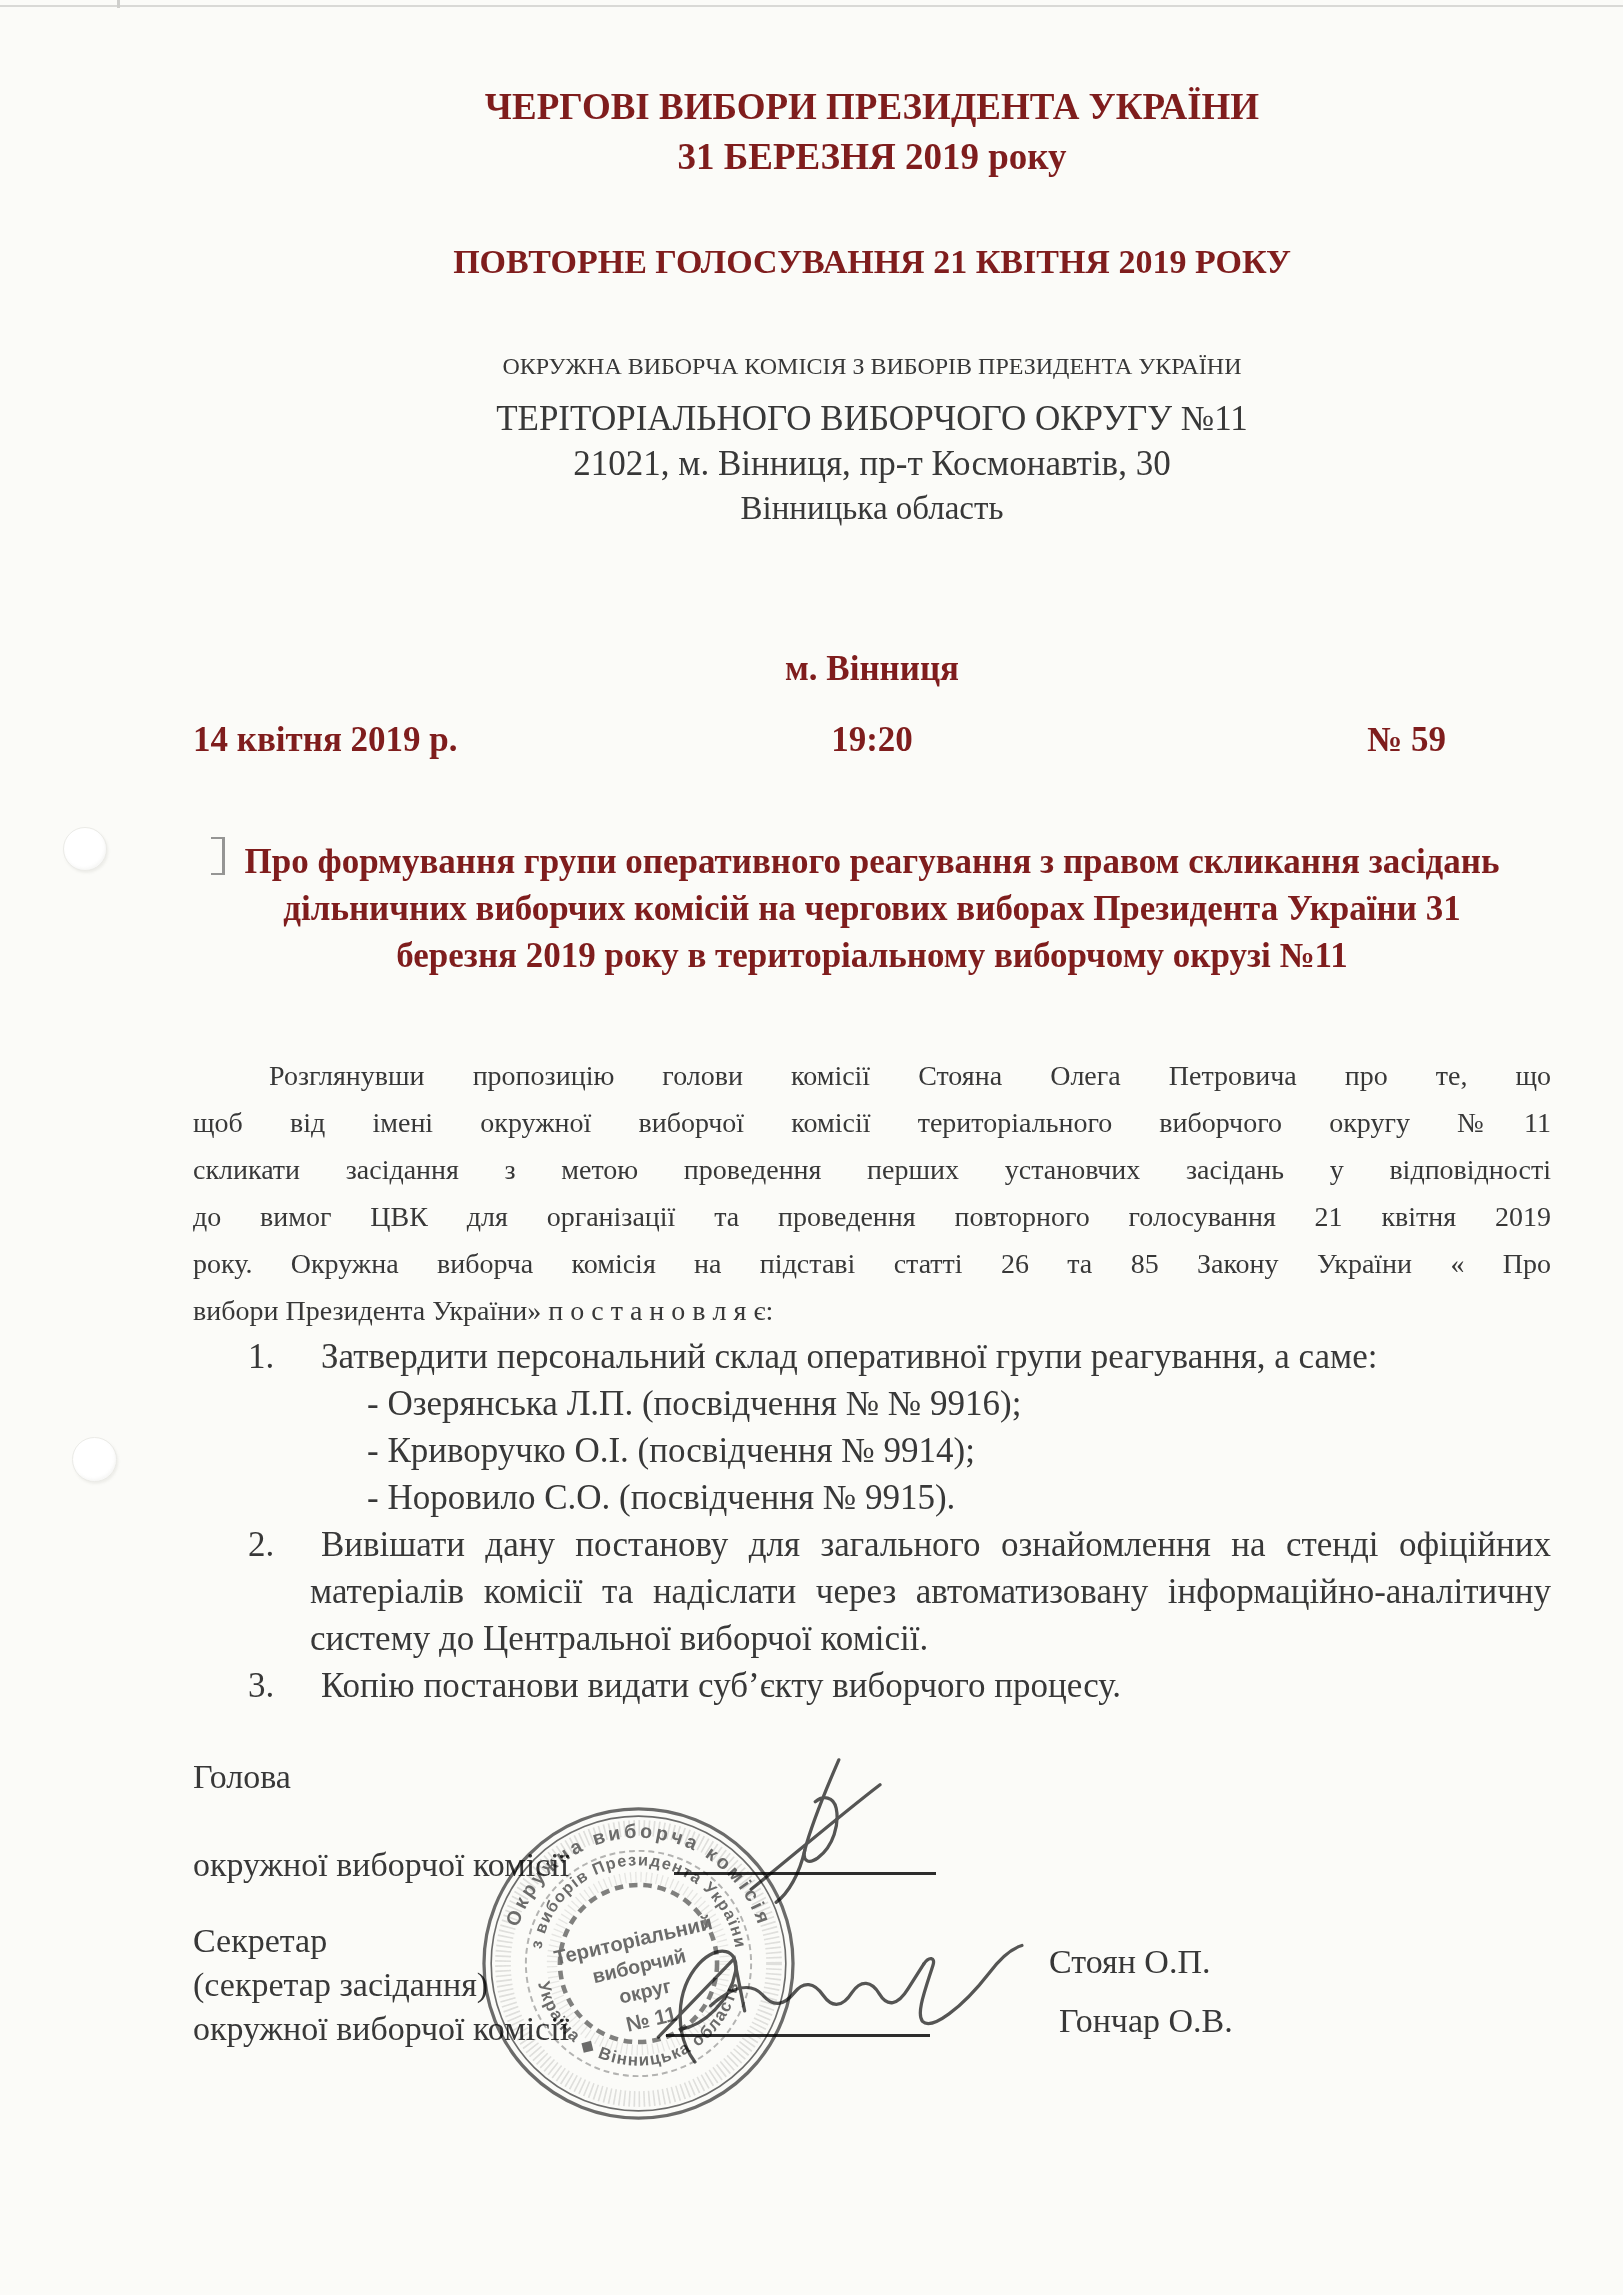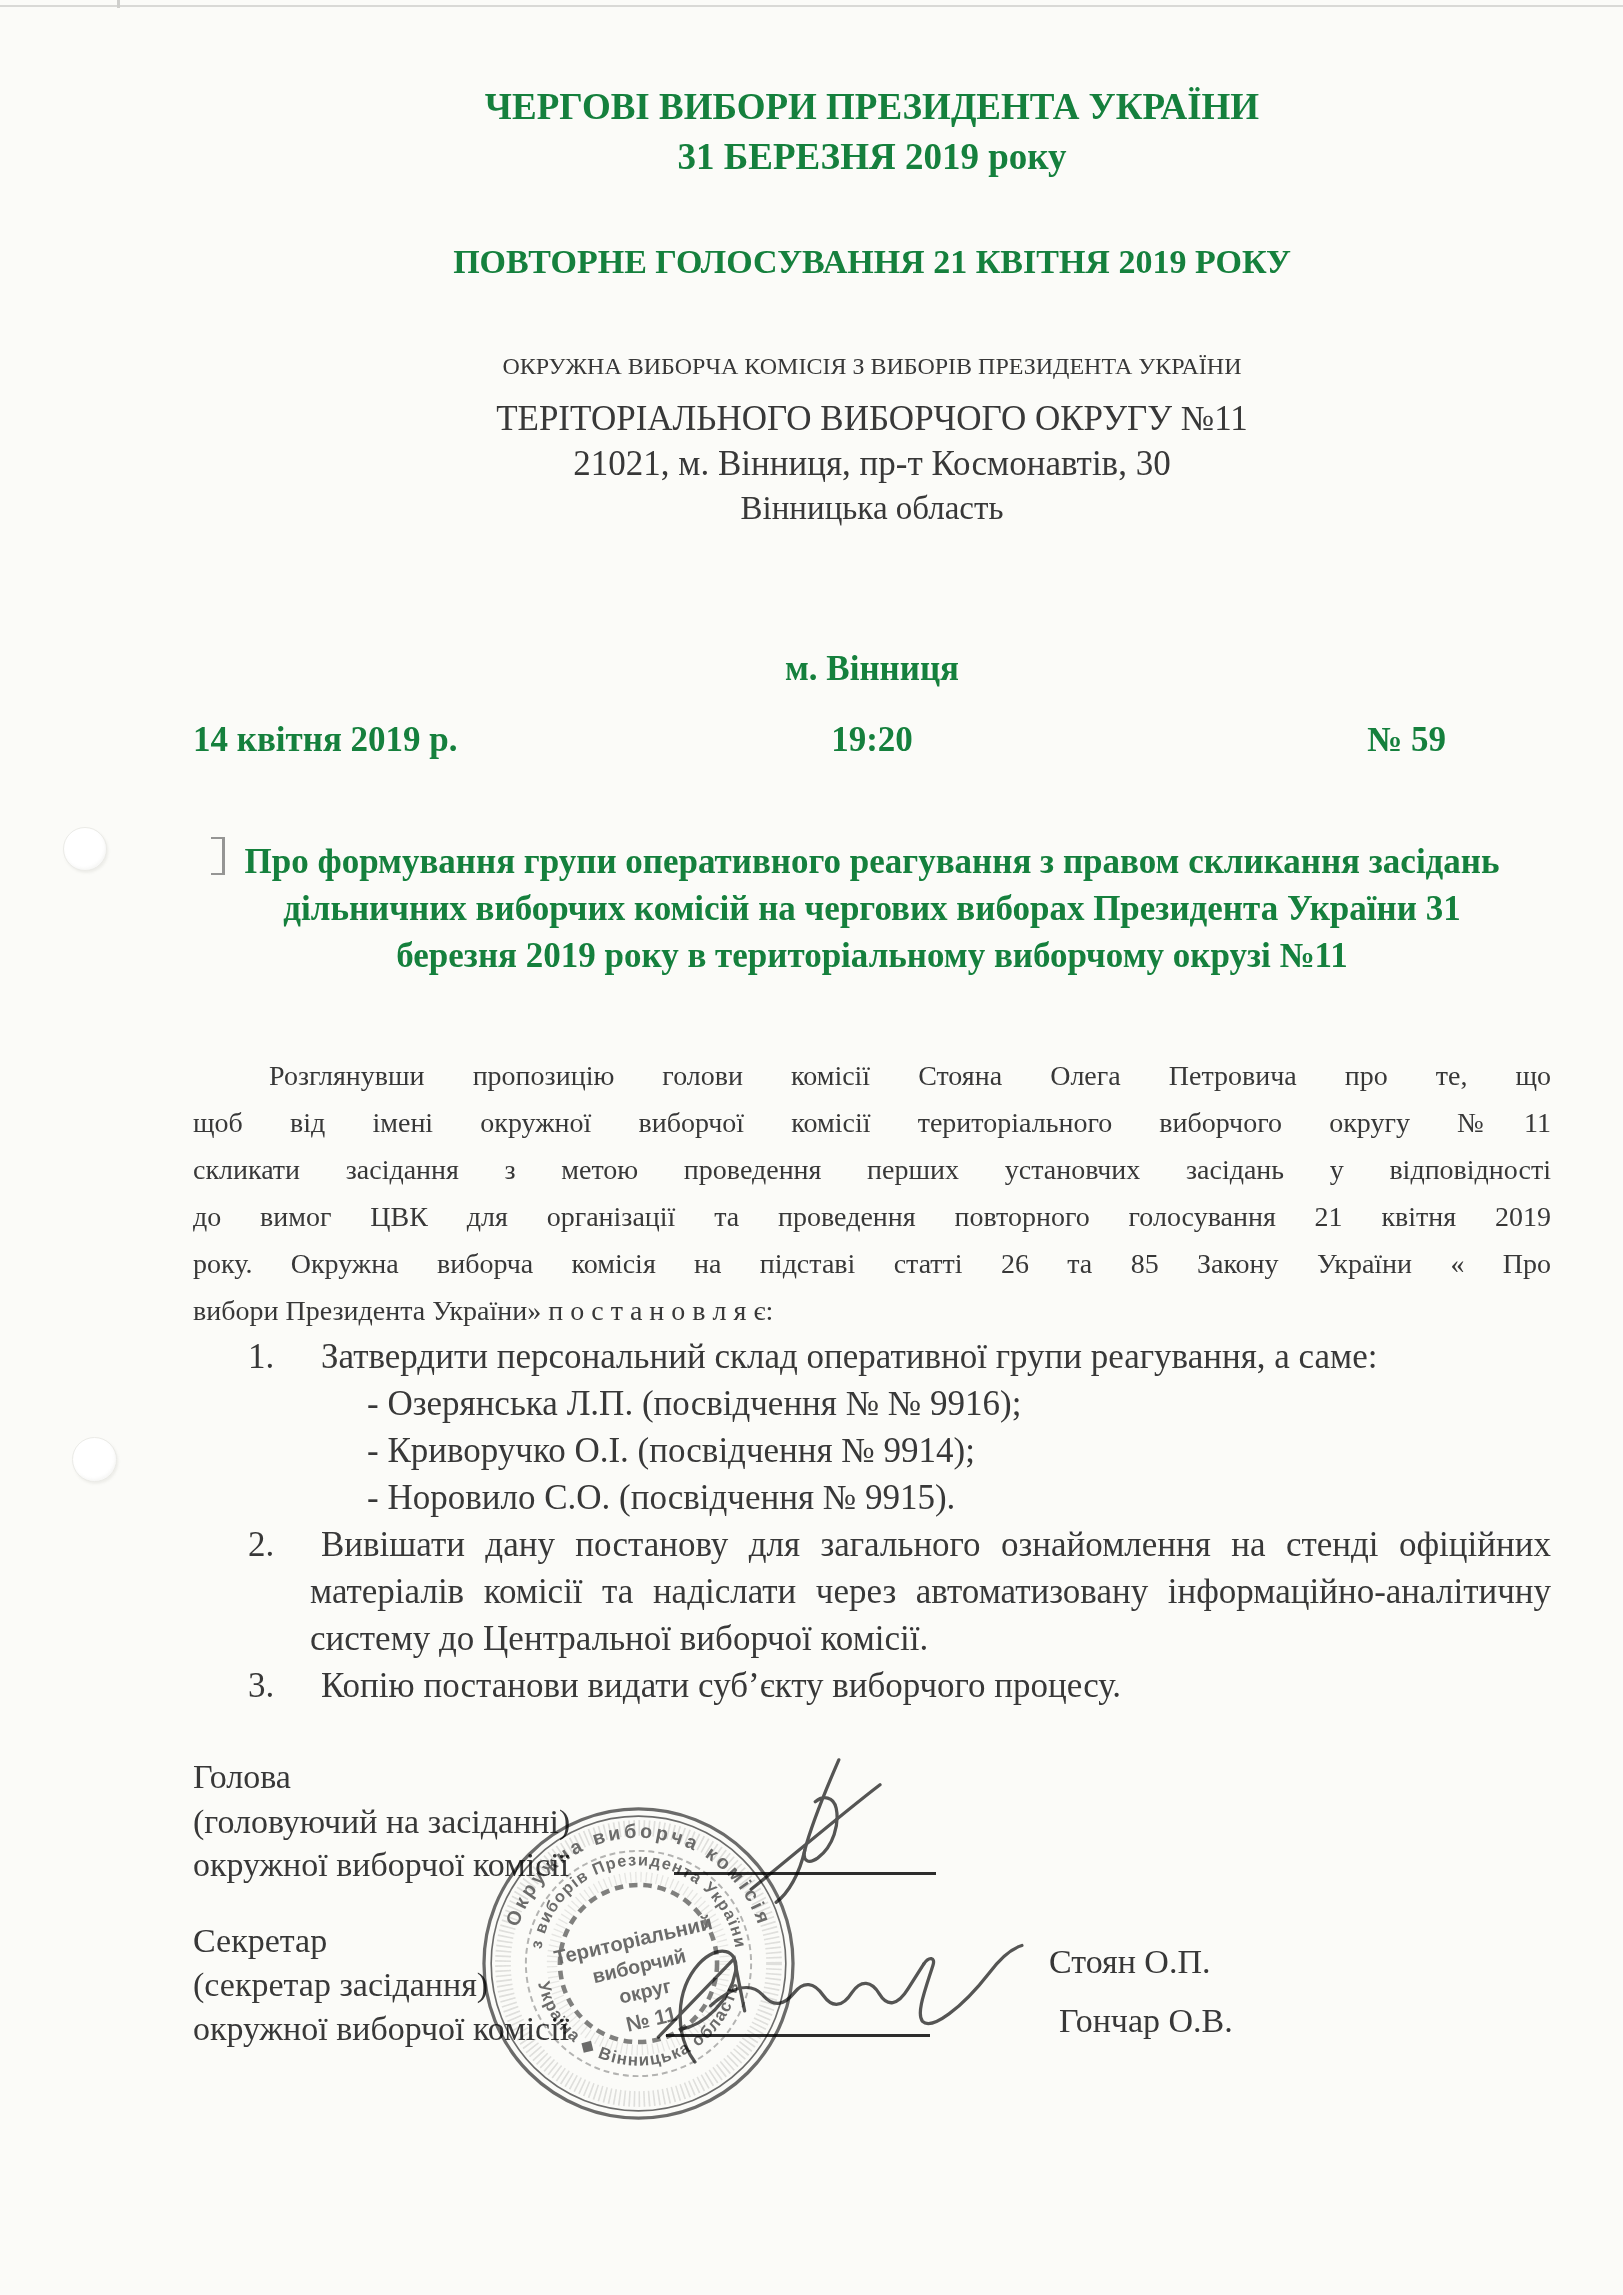--- a/index.html
+++ b/index.html
@@ -7,21 +7,21 @@
     position:relative;
     width:1623px;height:2295px;
     background:#fbfbf8;
     font-family:"Liberation Serif", serif;
     color:#383838;
     overflow:hidden;
   }
   .abs{position:absolute;}
   .col{left:193px;width:1358px;}
   .ctr{text-align:center;}
-  .b{font-weight:bold;color:#15803d;}
+  .b{font-weight:bold;color:#7f1d1d;}
 
   
   .scan-top-line{left:0;top:4.6px;width:1623px;height:2px;background:#d9d9d6;}
   .scan-notch{left:117px;top:0;width:2.6px;height:7.9px;background:#cfcfcc;}
   .hole{border-radius:50%;background:#ffffff;border:1.3px solid #ebebe7;
         box-shadow:1.3px 2px 2.6px rgba(120,120,110,0.10), inset -1.3px -2px 2.6px rgba(150,150,140,0.08);}
   .hole1{left:63px;top:827px;width:42px;height:42px;}
   .hole2{left:72px;top:1437px;width:43px;height:43px;}
   .bracket{left:211px;top:837px;width:10.5px;height:34px;
            border-top:2.6px solid #6a6a6a;border-right:3.3px solid #6a6a6a;border-bottom:2.6px solid #6a6a6a;
@@ -130,21 +130,20 @@
     </div>
     <div class="lcont jl">матеріалів комісії та надіслати через автоматизовану інформаційно-аналітичну</div>
     <div class="lcont">систему до Центральної виборчої комісії.</div>
     <div class="lrow">
       <span class="lnum">3.</span>
       <div class="ltxt">Копію постанови видати суб’єкту виборчого процесу.</div>
     </div>
   </div>
 
   <div class="abs col sg g1">Голова</div>
-  <div class="abs col sg g2">(головуючий на засіданні)</div>
   <div class="abs col sg g3">окружної виборчої комісії</div>
   <div class="abs name-head">Стоян О.П.</div>
   <div class="abs sigline sigline1"></div>
 
   <div class="abs col sg s2">(секретар засідання)</div>
   <div class="abs col sg s1">Секретар</div>
   <div class="abs col sg s3">окружної виборчої комісії</div>
   <div class="abs name-sec">Гончар О.В.</div>
   <div class="abs sigline sigline2"></div>
 

